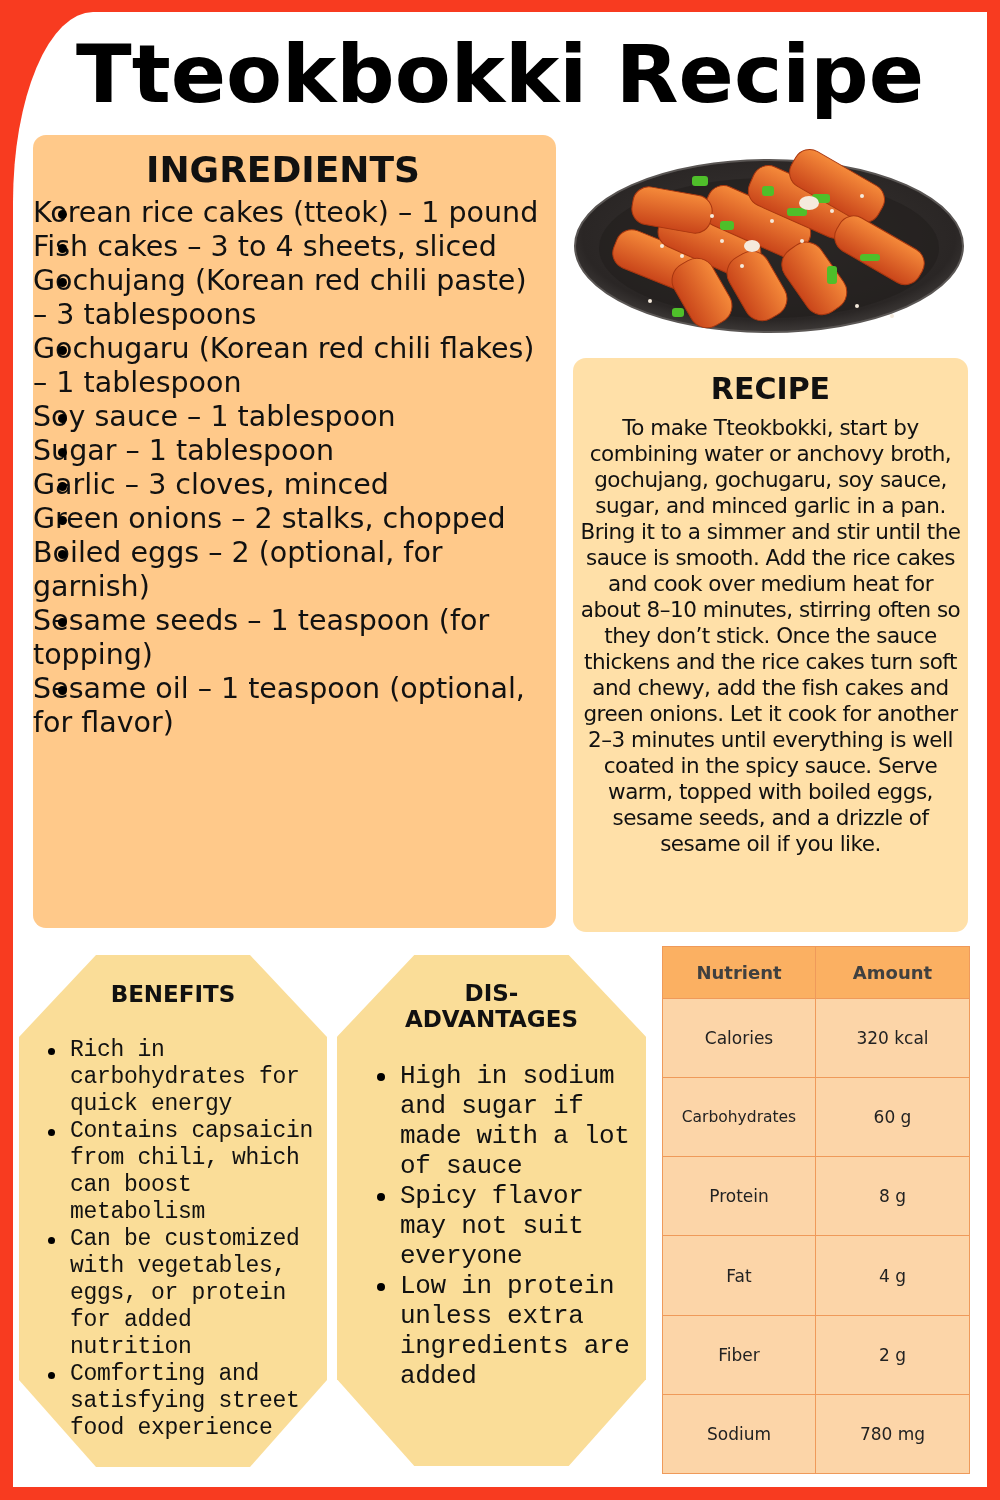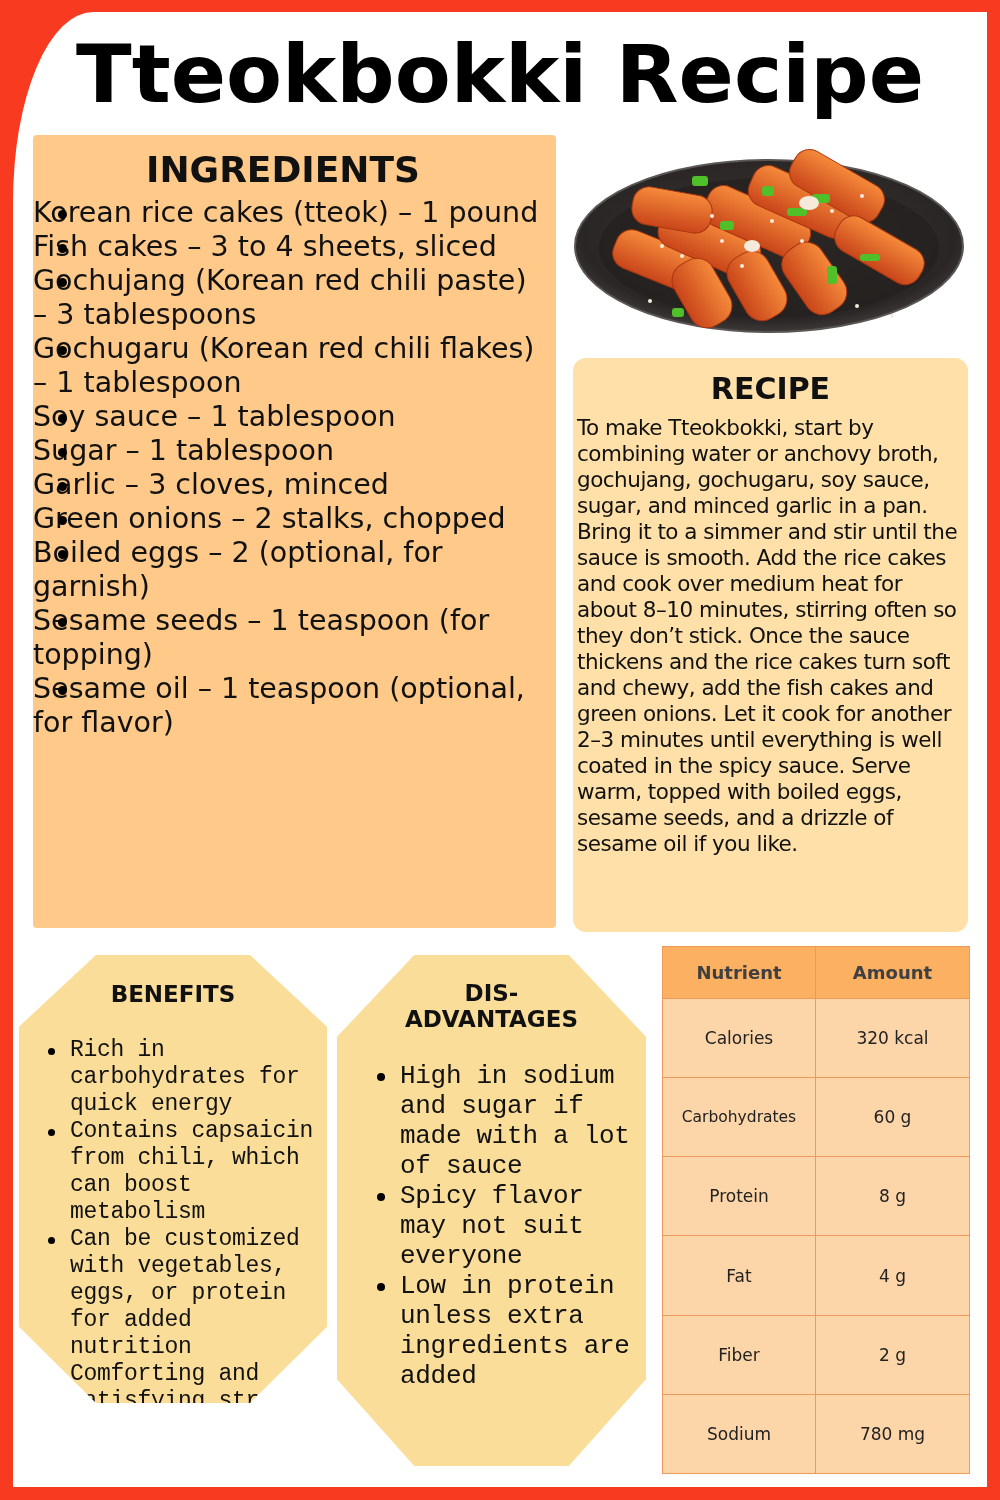--- a/index.html
+++ b/index.html
@@ -14,21 +14,21 @@
 
     .title {
       position: absolute; left: 0; top: 12px; width: 1000px; height: 120px;
       text-align: center; font-family: "DejaVu Sans", sans-serif; font-weight: bold;
       font-size: 80px; line-height: 125px; letter-spacing: 0px; color: #000;
       transform: scaleX(1.02);
     }
 
     .ingredients {
       position: absolute; left: 33px; top: 135px; width: 523px; height: 793px;
-      background: #ffc98a; border-radius: 4px;
+      background: #ffc98a; border-radius: 13px;
     }
     .ingredients h2 {
       position: absolute; left: 0; top: 10px; width: 500px; text-align: center;
       font-family: "DejaVu Sans", sans-serif; font-weight: bold; font-size: 36px; line-height: 50px;
     }
     .ing-list {
       position: absolute; left: 0; top: 61px; width: 510px; list-style: none;
       font-family: "DejaVu Sans", sans-serif; font-size: 28.5px; line-height: 34px;
     }
     .ing-list li { position: relative; }
@@ -43,30 +43,30 @@
 
     .recipe {
       position: absolute; left: 573px; top: 358px; width: 395px; height: 574px;
       background: #ffe0a8; border-radius: 13px;
     }
     .recipe h2 {
       position: absolute; left: 0; top: 10px; width: 100%; text-align: center;
       font-family: "DejaVu Sans", sans-serif; font-weight: bold; font-size: 30px; line-height: 42px;
     }
     .recipe p {
-      position: absolute; left: 4px; top: 57px; width: 387px; 
+      position: absolute; left: 4px; top: 57px; width: 387px; text-align: center;
       font-family: "DejaVu Sans", sans-serif; font-size: 21.5px; line-height: 26px;
       letter-spacing: -0.5px;
     }
 
     .octa {
       position: absolute; background: #fadd98;
       clip-path: polygon(25% 0, 75% 0, 100% 16%, 100% 83%, 75% 100%, 25% 100%, 0 83%, 0 16%);
     }
-    .benefits { left: 19px; top: 955px; width: 308px; height: 448px; }
+    .benefits { left: 19px; top: 955px; width: 308px; height: 512px; }
     .disadv { left: 337px; top: 955px; width: 309px; height: 511px; }
     .octa h3 {
       position: absolute; left: 0; width: 100%; text-align: center;
       font-family: "DejaVu Sans", sans-serif; font-weight: bold; font-size: 23px; line-height: 26px;
     }
     .benefits h3 { top: 26px; }
     .disadv h3 { top: 25px; }
     .octa ul { position: absolute; list-style: none; font-family: Liberation Mono, monospace; }
     .octa li { position: relative; }
     .octa li::before {

